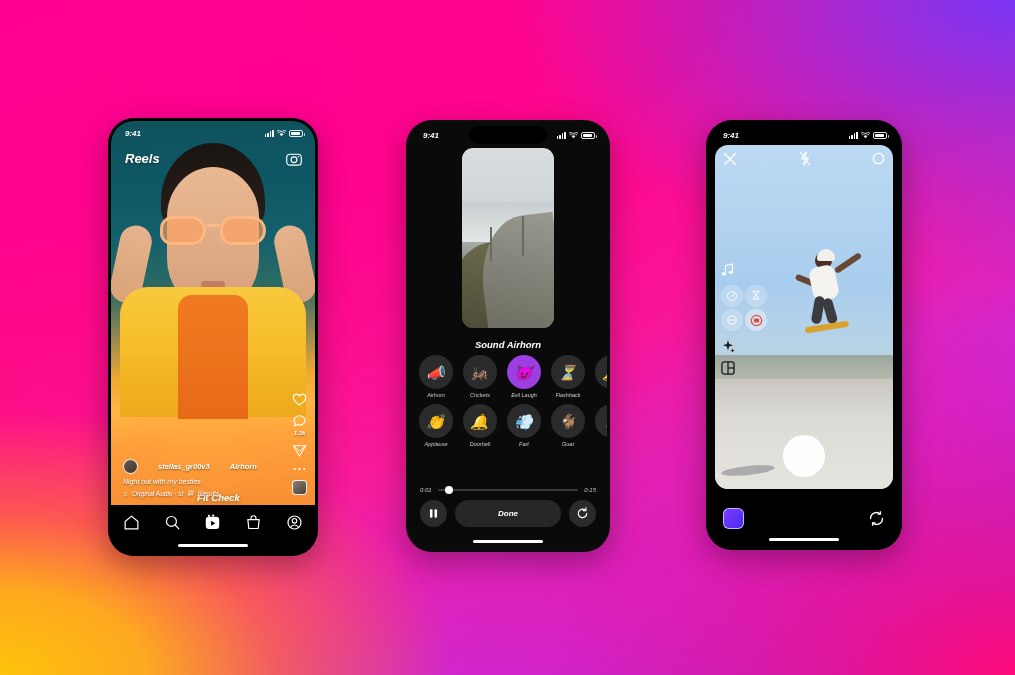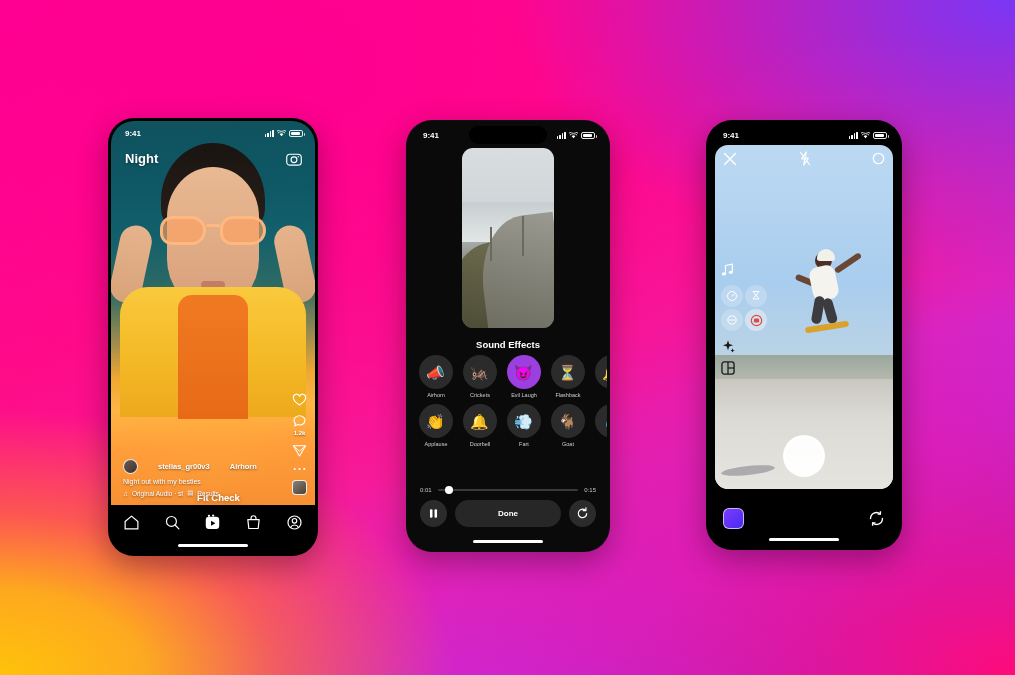--- a/index.html
+++ b/index.html
@@ -29,20 +29,21 @@
     box-shadow: 0 10px 30px rgba(0,0,0,0.32);
     overflow: hidden;
     padding: 3px;
   }
   .screen {
     width: 100%; height: 100%;
     border-radius: 23px;
     overflow: hidden;
     position: relative;
     background: #000;
+    font-style: italic;
   }
   .statusbar {
     position: absolute; top: 0; left: 0; right: 0; height: 20px;
     display: flex; align-items: center; justify-content: space-between;
     padding: 4px 12px 0 14px;
     color: #fff; font-size: 8px; font-weight: bold;
     z-index: 30;
   }
   .sb-right { display: flex; align-items: center; gap: 3px; }
   .bars { display: flex; align-items: flex-end; gap: 1px; height: 7px; }
@@ -383,21 +384,21 @@
           </span>
         <svg width="9" height="7" viewBox="0 0 12 9">
           <path d="M6 8.2 L3.6 5.4 a3.6 3.6 0 0 1 4.8 0 Z" fill="#fff"></path>
           <path d="M1.6 3.6 a6.4 6.4 0 0 1 8.8 0" stroke="#fff" stroke-width="1.2" fill="none" stroke-linecap="round"></path>
           <path d="M0 1.4 a9.2 9.2 0 0 1 12 0" stroke="#fff" stroke-width="1.2" fill="none" stroke-linecap="round"></path>
         </svg>
         <span class="batt"></span>
       </span>
     </div>
 
-    <div class="reels-title">Night</div>
+    <div class="reels-title">Reels</div>
 
     <div class="cam-btn">
       <svg width="16" height="16" viewBox="0 0 22 22">
         <rect x="1" y="4.5" width="20" height="15" rx="4.5" fill="none" stroke="#fff" stroke-width="1.6"></rect>
         <circle cx="11" cy="12" r="4" fill="none" stroke="#fff" stroke-width="1.6"></circle>
         <circle cx="16.8" cy="8" r="1" fill="#fff"></circle>
       </svg>
     </div>
 
     <div class="poll-title">Fit Check</div>
@@ -501,21 +502,21 @@
     </div>
 
     <div class="preview">
       <div class="pv-sea"></div>
       <div class="pv-cliff"></div>
       <div class="pv-road"></div>
       <div class="pv-pole p1"></div>
       <div class="pv-pole p2"></div>
     </div>
 
-    <div class="sfx-title">Sound Effects</div>
+    <div class="sfx-title">Sound Airhorn</div>
 
     <div class="sfx-grid">
       <div class="sfx-row">
         <div class="sfx-cell">
           <div class="sfx-circle">📣</div>
           <div class="sfx-label">Airhorn</div>
         </div>
         <div class="sfx-cell">
           <div class="sfx-circle">🦗</div>
           <div class="sfx-label">Crickets</div>

